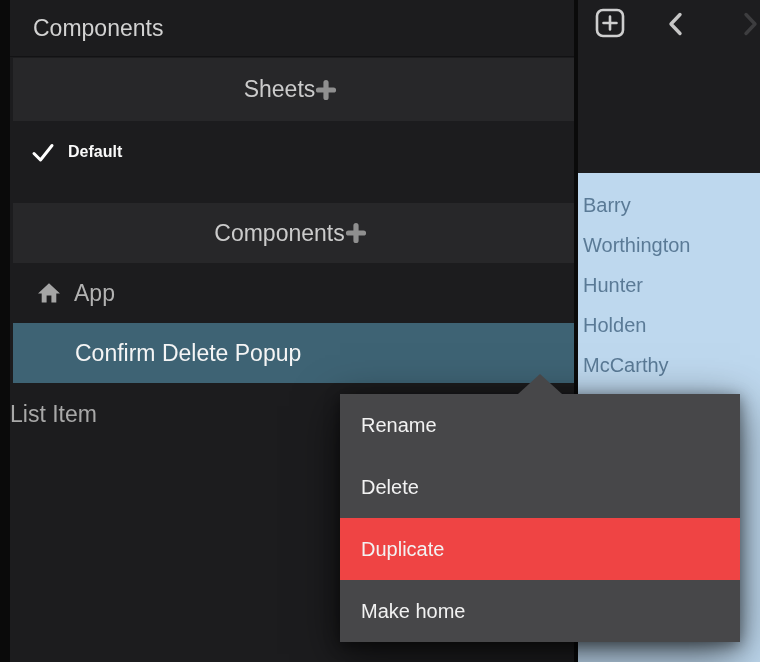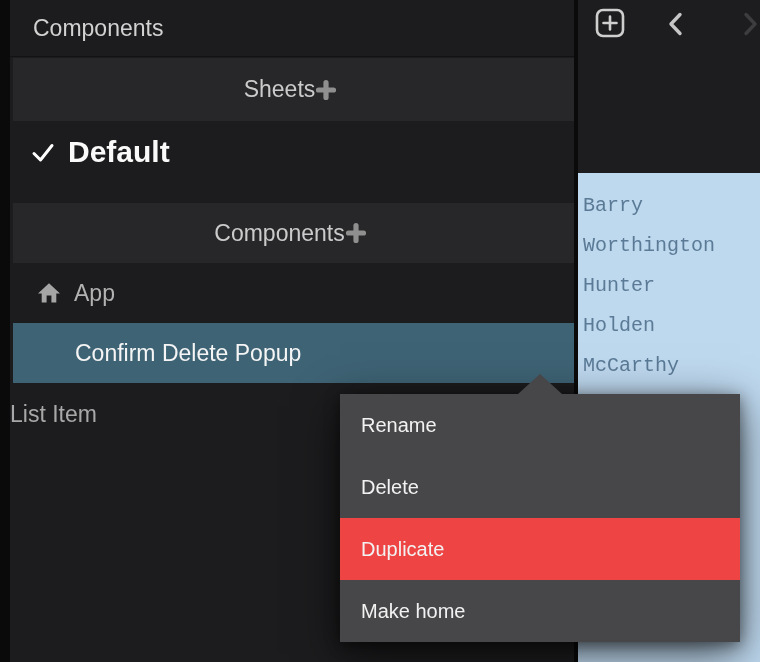--- a/index.html
+++ b/index.html
@@ -31,21 +31,21 @@
   }
   .band-sheets { top:58px; height:63px; }
   .band-components { top:203px; height:60px; }
 
   .sb-row { left:0; width:564px; display:flex; align-items:center; }
   .row-default  { top:121px; height:62px; }
   .row-app      { top:263px; height:60px; }
   .row-selected { top:323px; height:60px; left:3px; width:561px; }
   .row-listitem { top:383px; height:62px; }
 
-  .row-default .label { color:#fafafa; font-weight:bold; font-size:30px; margin-left:13px; }
+  .row-default .label { color:#fafafa; font-weight:bold; font-size:16px; margin-left:13px; }
   .row-app .label      { color:#b2b2b2; font-size:23px; margin-left:13px; }
   .row-selected .label { color:#f5f5f5; font-size:23px; }
   .row-listitem .label { color:#a8a8a8; font-size:23px; }
 
   .check-icon { margin-left:21px; width:24px; height:24px; flex:0 0 auto; }
   .home-icon  { margin-left:27px; width:24px; height:24px; flex:0 0 auto; }
   .row-selected .label { margin-left:62px; }
   .row-listitem .label { }
 
   .plus-icon { width:22px; height:22px; flex:0 0 auto; }
@@ -59,21 +59,21 @@
   .addpage-icon { position:absolute; left:17px; top:8px; width:30px; height:30px; }
   .chev-left    { position:absolute; left:87px; top:11px; width:22px; height:26px; }
   .chev-right   { position:absolute; left:161px; top:11px; width:22px; height:26px; }
 
   .canvas {
     left:0; top:173px; width:182px; height:489px;
     background:#BED8EE; padding-top:12px;
   }
   .name-row {
     height:40px; display:flex; align-items:center;
-    padding-left:5px; color:#5A7A96; font-size:20px;font-family:Liberation Mono, monospace;
+    padding-left:5px; color:#5A7A96; font-size:20px;
   }
 
   
   .context-menu {
     left:340px; top:394px; width:400px; height:248px;
     background:#474749; z-index:10;
     box-shadow:0 12px 42px rgba(0,0,0,0.62), 0 3px 14px rgba(0,0,0,0.45);
   }
   .menu-pointer {
     position:absolute; top:-20px; left:178px; width:0; height:0;

